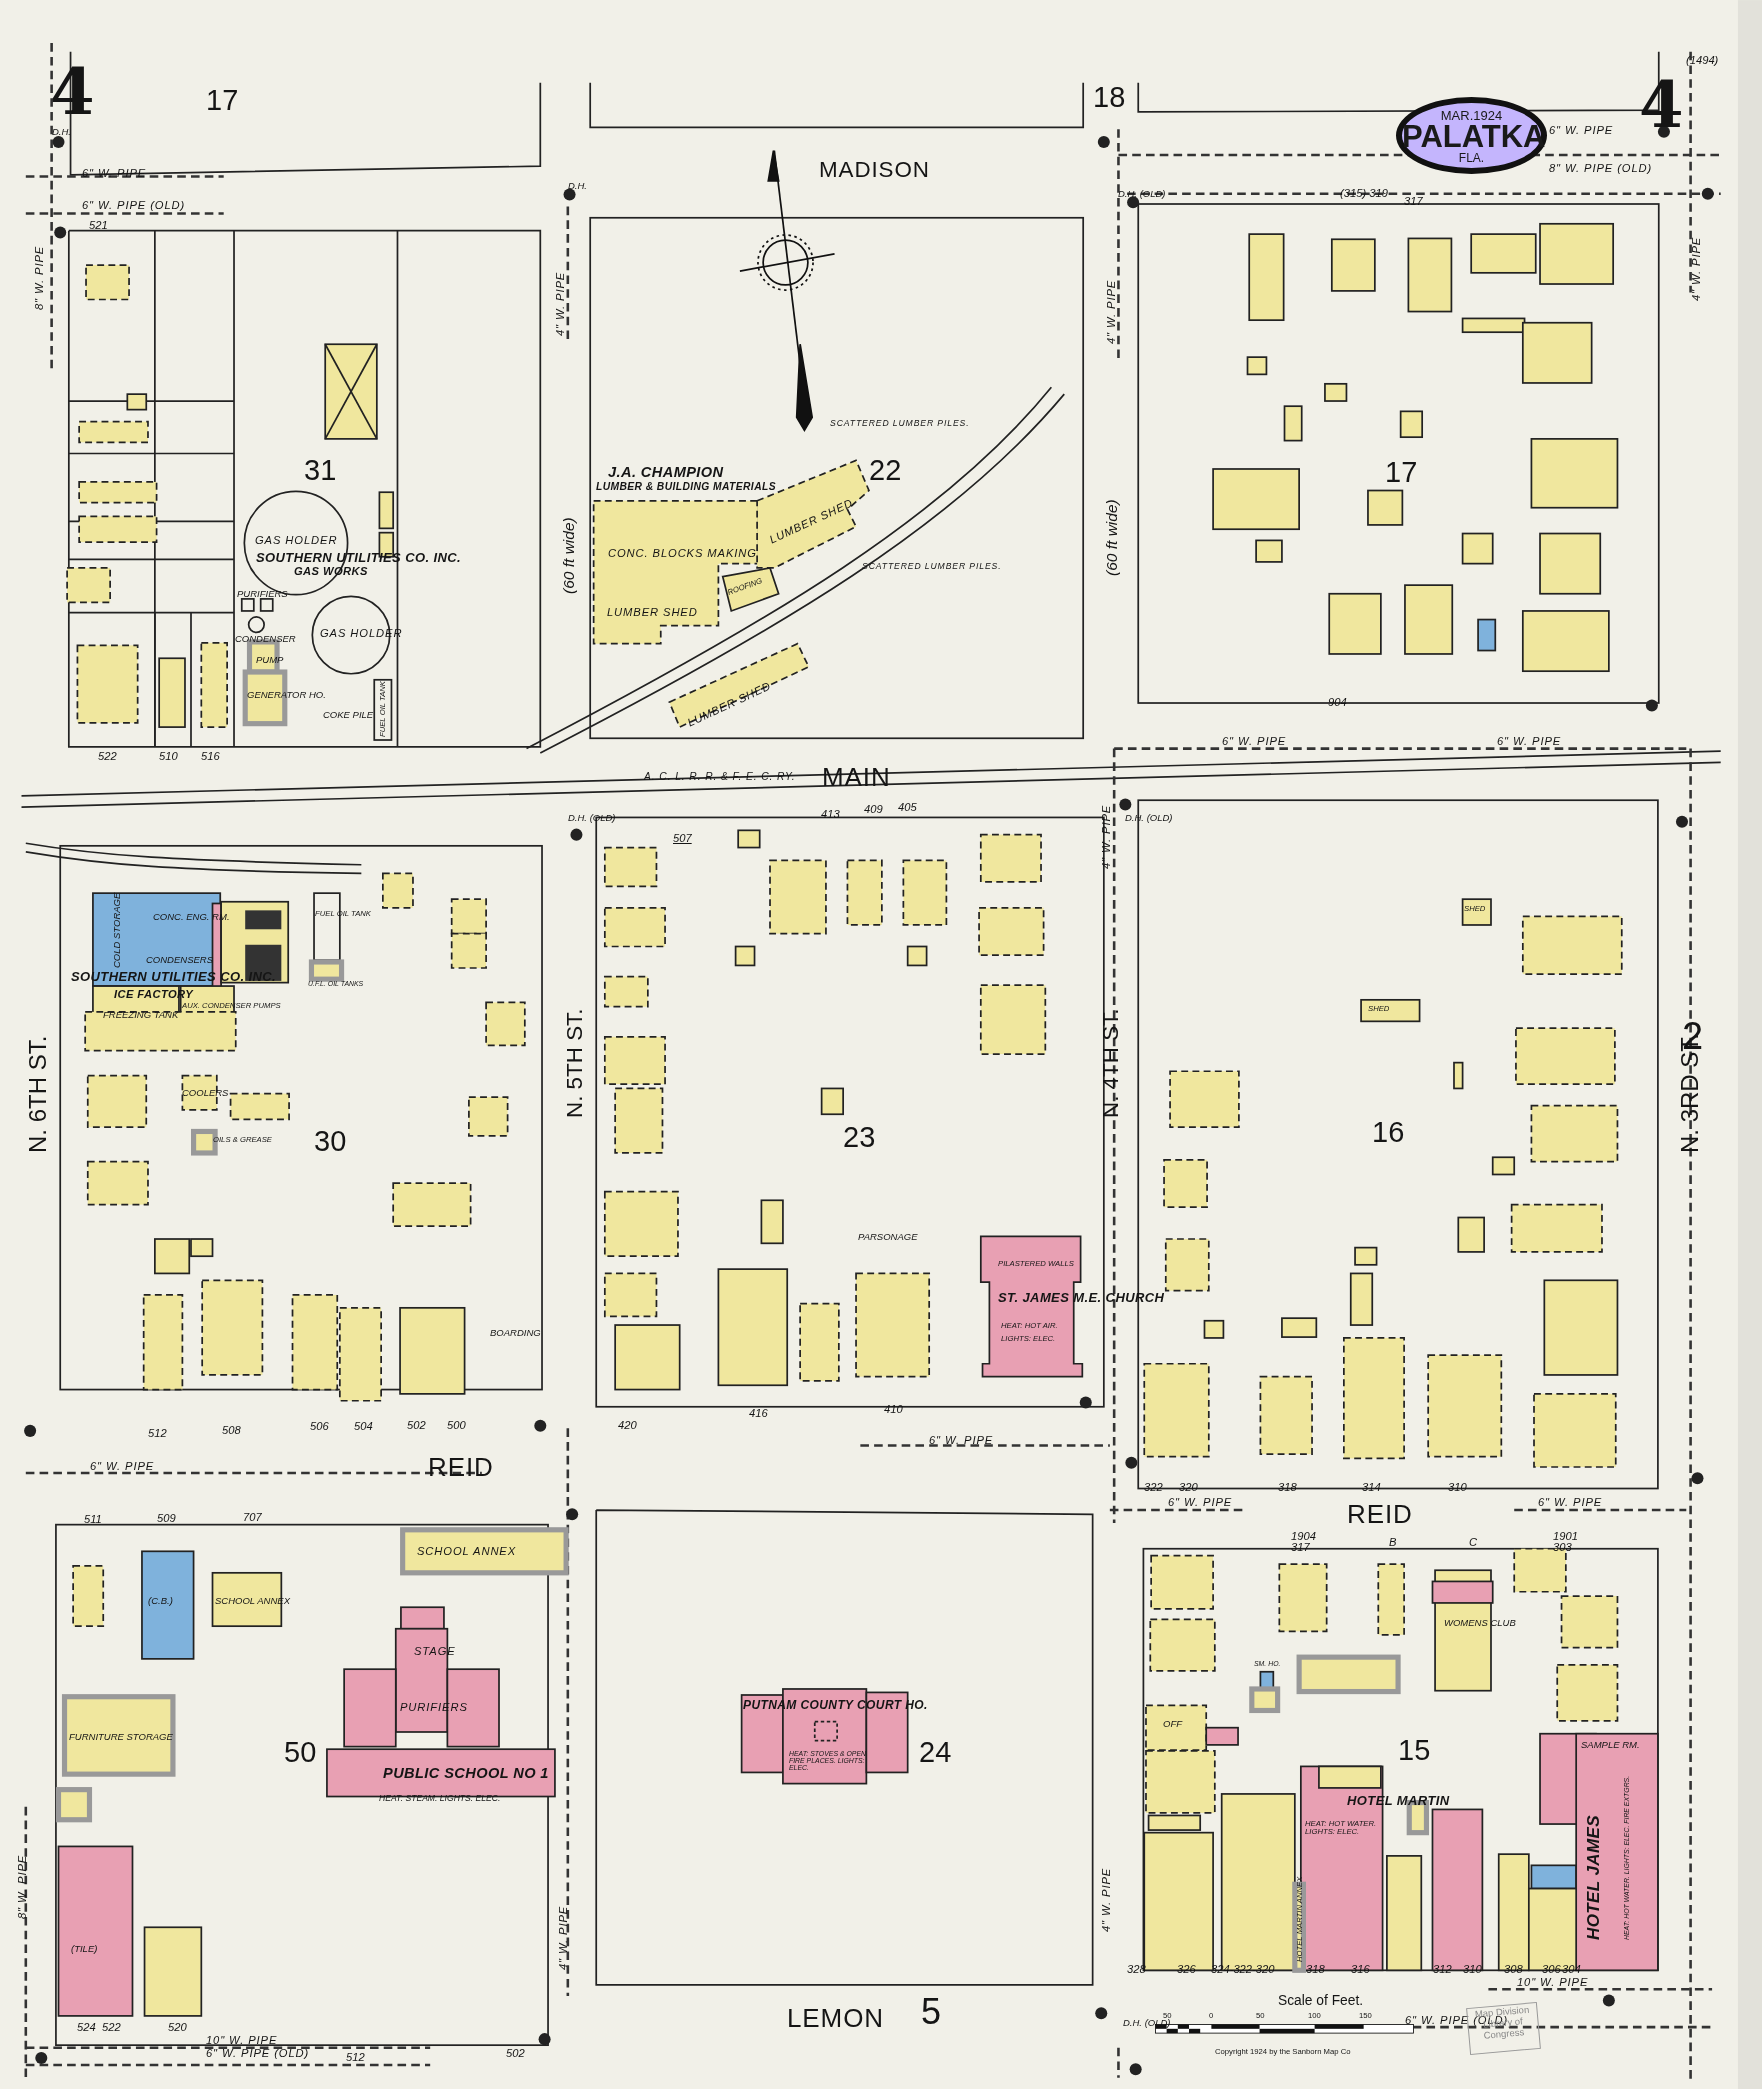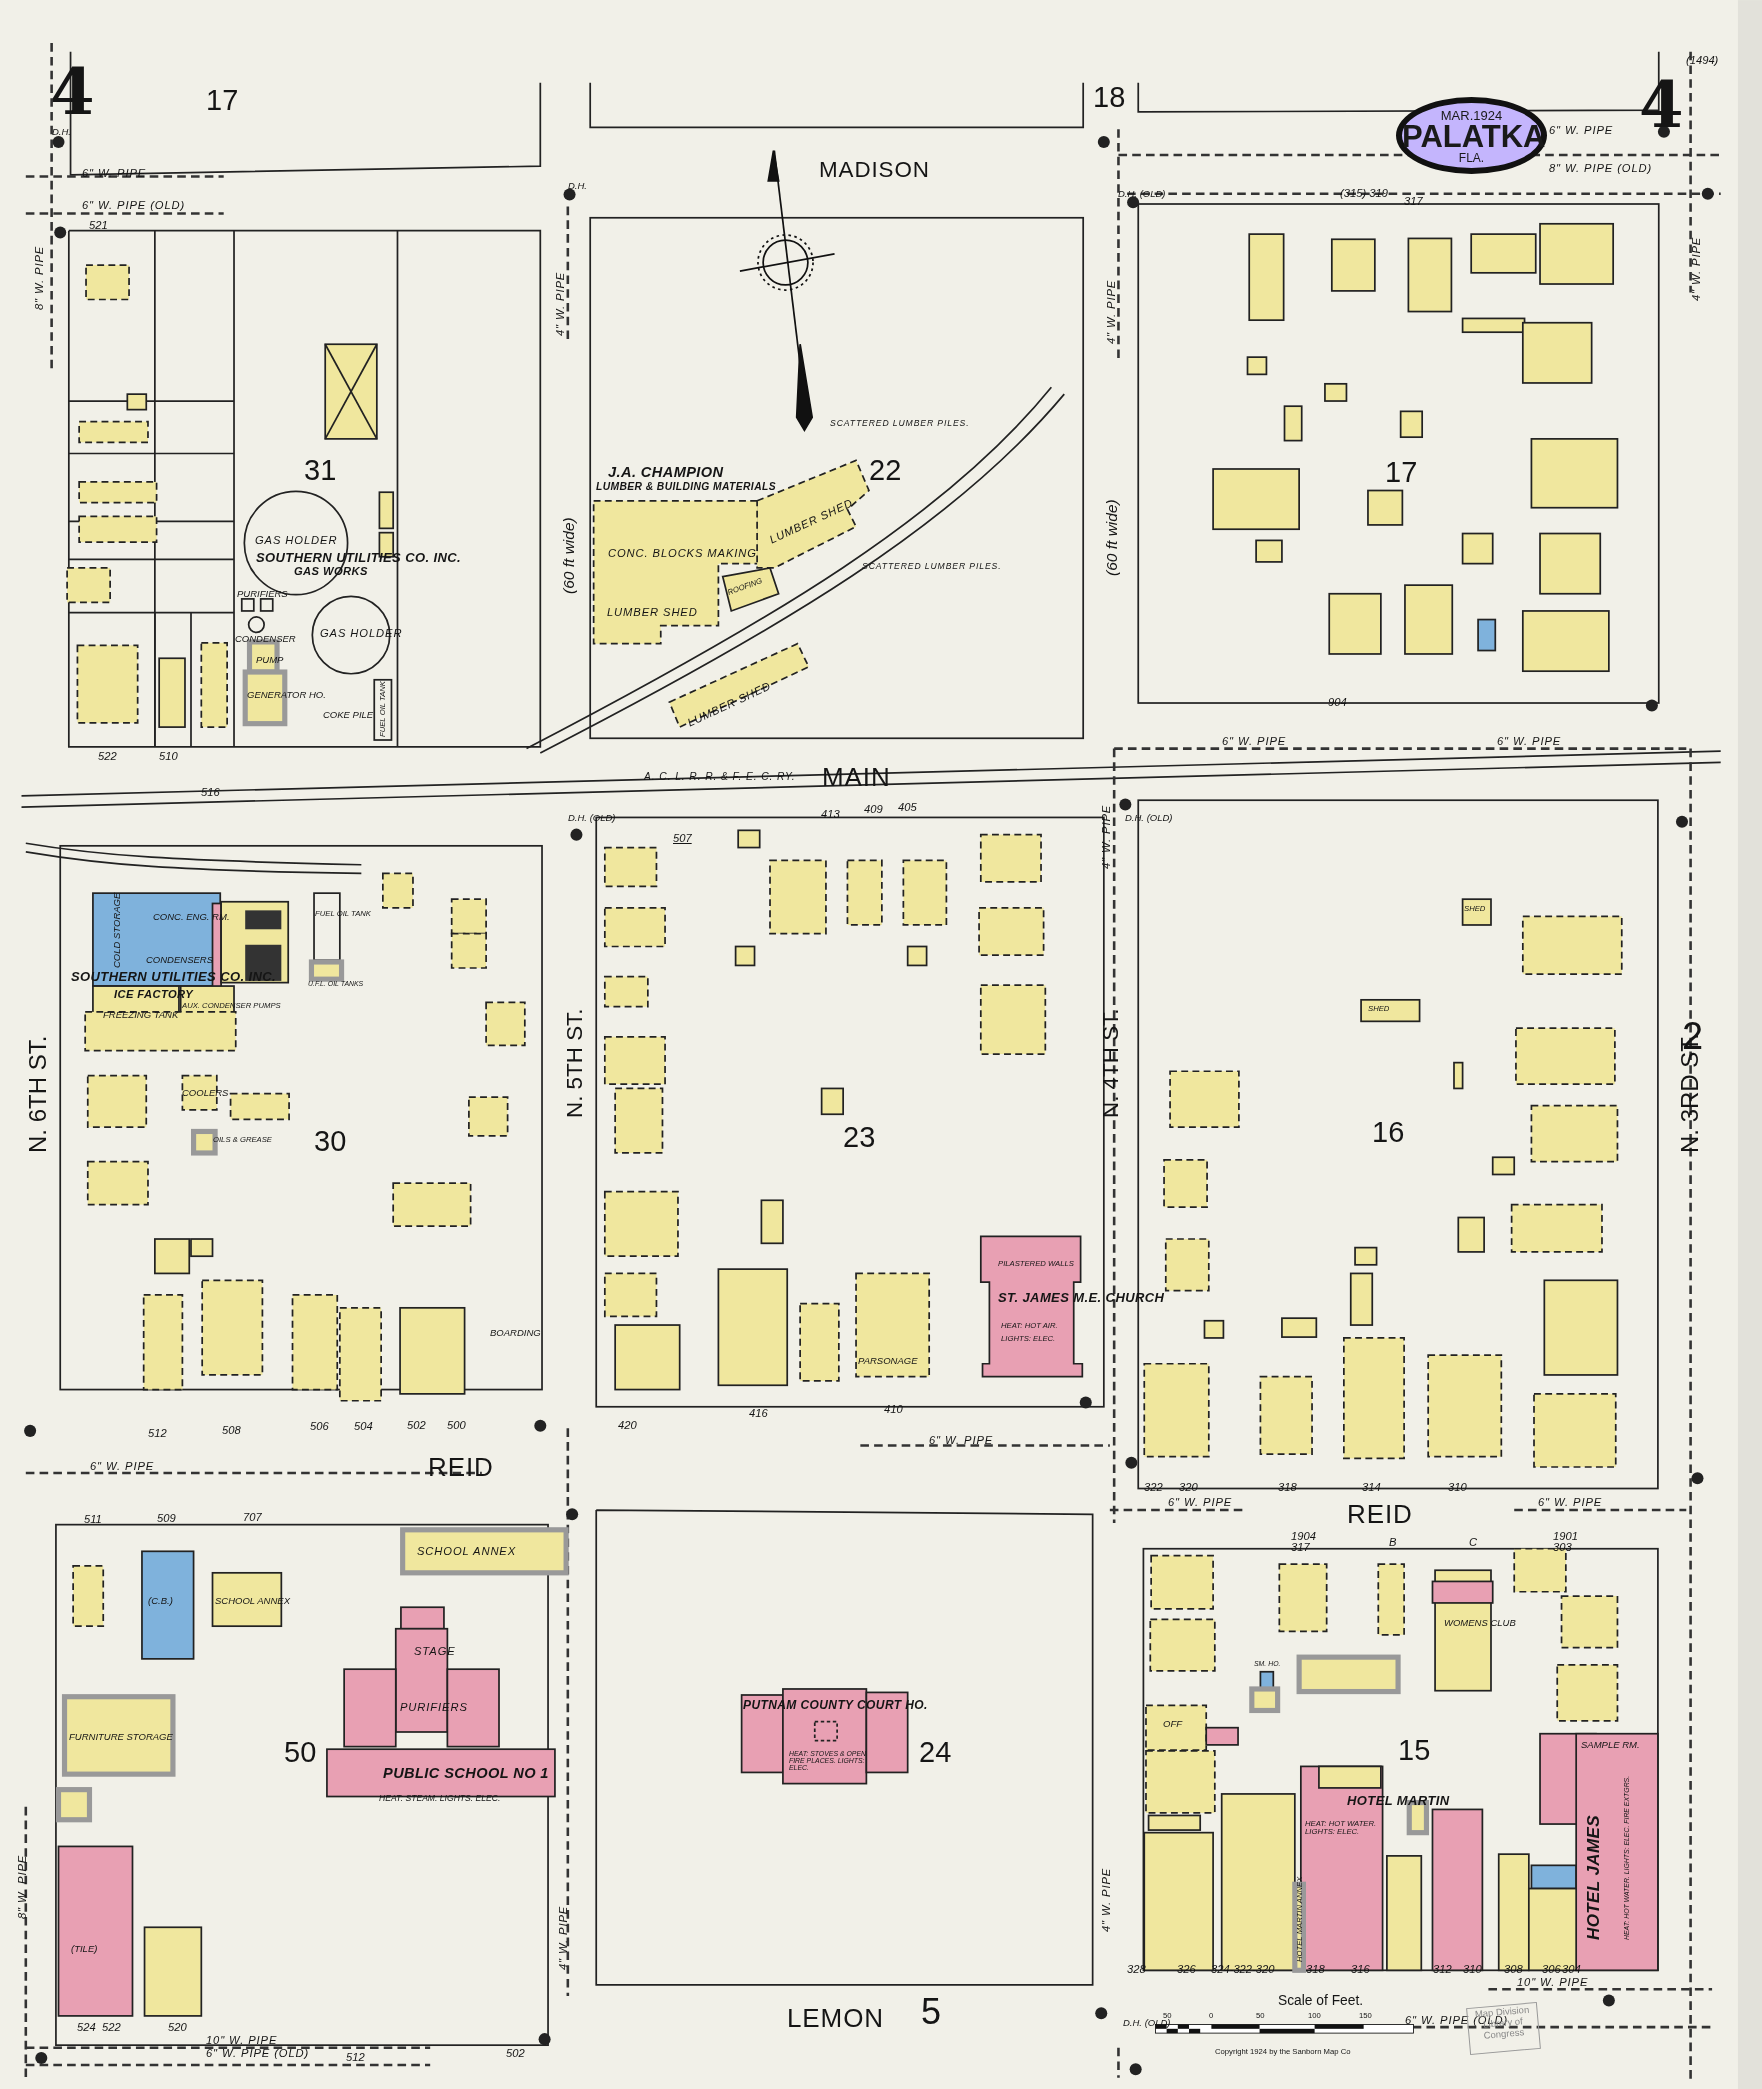--- a/index.html
+++ b/index.html
@@ -433,21 +433,21 @@
 <div class="lbl small" style="left:182px;top:1002px;font-size:7.7px;">AUX. CONDENSER PUMPS</div>
 <div class="lbl small" style="left:315px;top:910px;font-size:7.7px;">FUEL OIL TANK</div>
 <div class="lbl small" style="left:308px;top:981px;font-size:6.9px;">U.F.L. OIL TANKS</div>
 <div class="lbl small" style="left:182px;top:1088px;">COOLERS</div>
 <div class="lbl small" style="left:213px;top:1136px;font-size:7.7px;">OILS &amp; GREASE</div>
 
 <div class="lbl bld" style="left:998px;top:1291px;">ST. JAMES M.E. CHURCH</div>
 <div class="lbl small" style="left:998px;top:1260px;font-size:7.7px;">PILASTERED WALLS</div>
 <div class="lbl small" style="left:1001px;top:1322px;font-size:7.7px;">HEAT: HOT AIR.</div>
 <div class="lbl small" style="left:1001px;top:1335px;font-size:7.7px;">LIGHTS: ELEC.</div>
-<div class="lbl small" style="left:858px;top:1356px;">PARSONAGE</div>
+<div class="lbl small" style="left:858px;top:1232px;">PARSONAGE</div>
 <div class="lbl small" style="left:490px;top:1328px;">BOARDING</div>
 
 <div class="lbl bld" style="left:383px;top:1766px;font-size:14.6px;">PUBLIC SCHOOL NO 1</div>
 <div class="lbl note" style="left:414px;top:1646px;">STAGE</div>
 <div class="lbl note" style="left:400px;top:1702px;">PURIFIERS</div>
 <div class="lbl small" style="left:379px;top:1794px;font-size:8.6px;">HEAT: STEAM. LIGHTS: ELEC.</div>
 <div class="lbl note" style="left:417px;top:1546px;">SCHOOL ANNEX</div>
 <div class="lbl small" style="left:215px;top:1596px;">SCHOOL ANNEX</div>
 <div class="lbl small" style="left:69px;top:1732px;">FURNITURE STORAGE</div>
 <div class="lbl small" style="left:71px;top:1944px;">(TILE)</div>
@@ -465,21 +465,21 @@
 <div class="lbl small" style="left:1581px;top:1740px;">SAMPLE RM.</div>
 <div class="lbl small" style="left:1163px;top:1719px;">OFF</div>
 <div class="lbl small" style="left:1254px;top:1661px;font-size:6.9px;">SM. HO.</div>
 
 <div class="lbl small" style="left:1464px;top:905px;font-size:7.7px;">SHED</div>
 <div class="lbl small" style="left:1368px;top:1005px;font-size:7.7px;">SHED</div>
 
 <div class="lbl addr" style="left:89px;top:220px;">521</div>
 <div class="lbl addr" style="left:98px;top:751px;">522</div>
 <div class="lbl addr" style="left:159px;top:751px;">510</div>
-<div class="lbl addr" style="left:201px;top:751px;margin-top:36px;">516</div>
+<div class="lbl addr" style="left:201px;top:751px;">516</div>
 <div class="lbl addr" style="left:1340px;top:188px;">(315) 319</div>
 <div class="lbl addr" style="left:1404px;top:196px;">317</div>
 <div class="lbl addr" style="left:1328px;top:697px;">904</div>
 <div class="lbl addr" style="left:821px;top:809px;">413</div>
 <div class="lbl addr" style="left:864px;top:804px;">409</div>
 <div class="lbl addr" style="left:898px;top:802px;">405</div>
 <div class="lbl addr" style="left:618px;top:1420px;">420</div>
 <div class="lbl addr" style="left:749px;top:1408px;">416</div>
 <div class="lbl addr" style="left:884px;top:1404px;">410</div>
 <div class="lbl addr" style="left:673px;top:833px;text-decoration:underline;">507</div>

